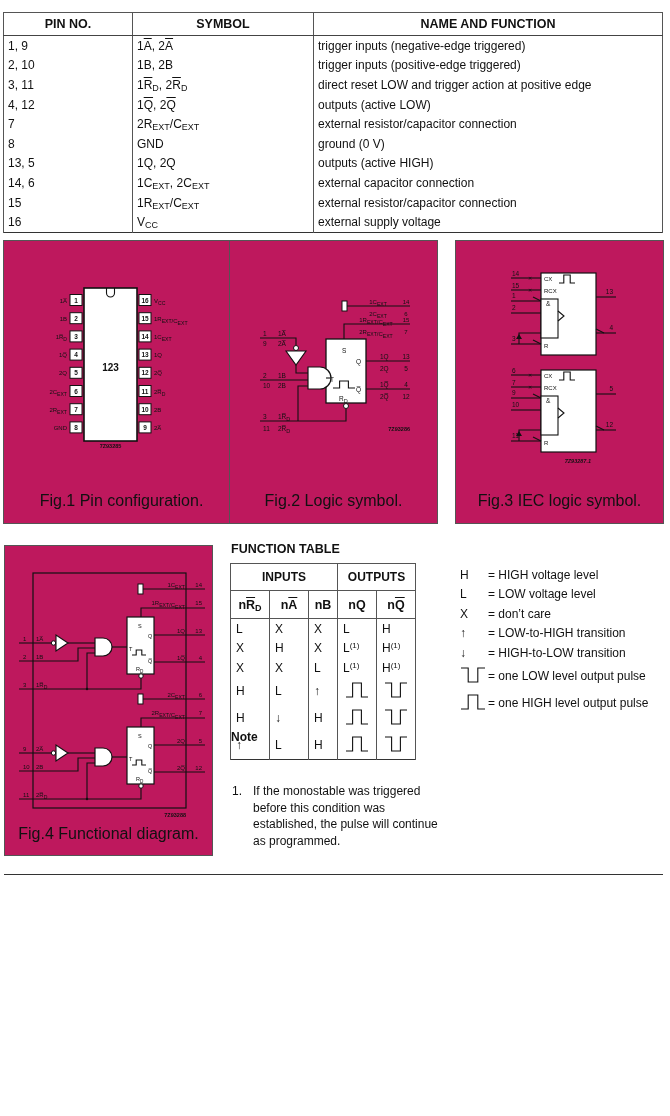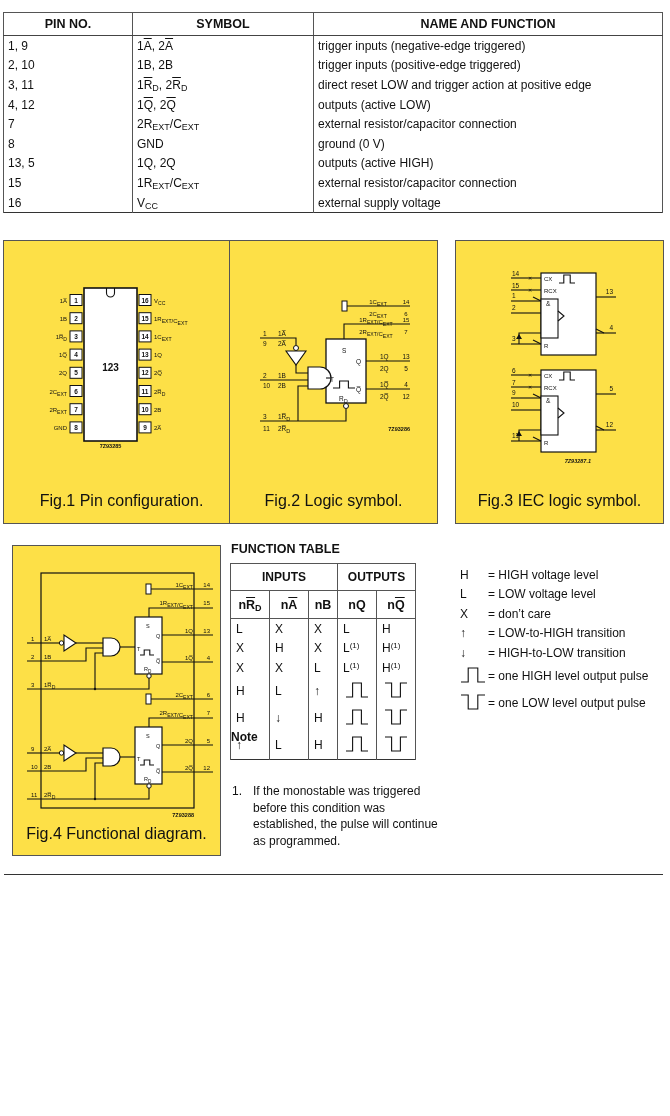--- a/index.html
+++ b/index.html
@@ -10,21 +10,21 @@
   sup { font-size: 8px; vertical-align: 4px; line-height: 0; }
 
   
   #pin-table { position: absolute; left: 3px; top: 4px; width: 660px; border-collapse: collapse;
                border: 1.5px solid #333; font-size: 12px; margin-top: 8px; }
   #pin-table th { font-weight: bold; font-size: 12.5px; height: 20px; border: 1px solid #555; border-bottom: 1.5px solid #444; }
   #pin-table td { height: 19.6px; padding: 0 4px; border-left: 1px solid #555; border-right: 1px solid #555; }
   #pin-table .c1 { width: 120px; }
   #pin-table .c2 { width: 172px; }
 
-  .fig { position: absolute; border: 1px solid #555; background: #fde047; }
+  .fig { position: absolute; border: 1px solid #555; background: #be185d; }
   .fig .cap { position: absolute; left: 0; right: 0; text-align: center; font-size: 16px; }
   .fig svg { position: absolute; left: 0; top: 0; }
   svg text { font-family: "Liberation Sans", sans-serif; fill: #111; }
 
   #ft-title { position: absolute; left: 231px; top: 542px; font-weight: bold; font-size: 12.5px; }
   #ft { position: absolute; left: 230px; top: 563px; border-collapse: collapse; border: 1.5px solid #333; font-size: 12px; }
   #ft th { font-weight: bold; border: 1px solid #555; height: 24px; }
   #ft .sub th { font-size: 12.5px; height: 25px; }
   #ft td { height: 19.5px; padding: 0 5px; border-left: 1px solid #555; border-right: 1px solid #555; vertical-align: middle; }
   #ft td.pulse { height: 27px; text-align: center; }
@@ -82,20 +82,25 @@
       </tr>
       <tr>
         <td class="c1">8</td>
         <td class="c2">GND</td>
         <td>ground (0 V)</td>
       </tr>
       <tr>
         <td class="c1">13, 5</td>
         <td class="c2">1Q, 2Q</td>
         <td>outputs (active HIGH)</td>
+      </tr>
+      <tr>
+        <td class="c1">14, 6</td>
+        <td class="c2">1C<sub>EXT</sub>, 2C<sub>EXT</sub></td>
+        <td>external capacitor connection</td>
       </tr>
       <tr>
         <td class="c1">15</td>
         <td class="c2">1R<sub>EXT</sub>/C<sub>EXT</sub></td>
         <td>external resistor/capacitor connection</td>
       </tr>
       <tr>
         <td class="c1">16</td>
         <td class="c2">V<sub>CC</sub></td>
         <td>external supply voltage</td>
@@ -280,21 +285,21 @@
         <text x="157" y="150" font-size="6.5" text-anchor="end">5</text>
         <line x1="140" y1="189" x2="160" y2="189" stroke="#111" stroke-width="1.1"></line>
         <polyline points="140,185 148,189" fill="none" stroke="#111" stroke-width="1.1"></polyline>
         <text x="157" y="186" font-size="6.5" text-anchor="end">12</text>
       </g>
       <text x="135" y="222" font-size="5.5" text-anchor="end" font-weight="bold" font-style="italic">7Z93287.1</text>
     </svg>
   <div class="cap" style="top:251px;">Fig.3  IEC logic symbol.</div>
 </div>
 
-<div class="fig" style="left:12px; top:545px; width:207px; height:309px;">
+<div class="fig" style="left:4px; top:545px; width:207px; height:309px;">
   <svg id="fig4-svg" width="207" height="309">
       <rect x="28" y="27" width="153" height="235" fill="none" stroke="#111" stroke-width="1.2"></rect>
       <g>
         <rect x="133" y="38" width="5" height="10" fill="#fff" stroke="#111" stroke-width="1"></rect>
         <line x1="138" y1="43" x2="200" y2="43" stroke="#111" stroke-width="1.1"></line>
         <text x="180" y="41" font-size="6" text-anchor="end"><tspan>1C</tspan><tspan dy="2" font-size="5.1">EXT</tspan><tspan dy="-2"></tspan></text>
         <text x="197" y="41" font-size="6" text-anchor="end">14</text>
         <text x="180" y="59" font-size="6" text-anchor="end"><tspan>1R</tspan><tspan dy="2" font-size="5.1">EXT</tspan><tspan dy="-2"></tspan><tspan>/C</tspan><tspan dy="2" font-size="5.1">EXT</tspan><tspan dy="-2"></tspan></text>
         <text x="197" y="59" font-size="6" text-anchor="end">15</text>
         <polyline points="136,71 136,62 200,62" fill="none" stroke="#111" stroke-width="1.1"></polyline>
@@ -464,29 +469,29 @@
     <div class="row">
       <span class="sym">↑</span>
       <span>= LOW-to-HIGH transition</span>
     </div>
     <div class="row">
       <span class="sym">↓</span>
       <span>= HIGH-to-LOW transition</span>
     </div>
     <div class="row pulse">
       <span class="sym"><svg width="26" height="18">
+          <polyline points="1,2 8.2,2 8.2,16 17.799999999999997,16 17.799999999999997,2 25,2" fill="none" stroke="#111" stroke-width="1.1"></polyline>
+        </svg></span>
+      <span>= one LOW level output pulse</span>
+    </div>
+    <div class="row pulse">
+      <span class="sym"><svg width="26" height="18">
           <polyline points="1,16 8.2,16 8.2,2 17.799999999999997,2 17.799999999999997,16 25,16" fill="none" stroke="#111" stroke-width="1.1"></polyline>
         </svg></span>
       <span>= one HIGH level output pulse</span>
-    </div>
-    <div class="row pulse">
-      <span class="sym"><svg width="26" height="18">
-          <polyline points="1,2 8.2,2 8.2,16 17.799999999999997,16 17.799999999999997,2 25,2" fill="none" stroke="#111" stroke-width="1.1"></polyline>
-        </svg></span>
-      <span>= one LOW level output pulse</span>
     </div>
   </div>
 
 <div id="note-title">Note</div>
 <div id="note">
   <span class="num">1.</span>
   <span class="txt">If the monostable was triggered before this condition was established, the pulse will continue as programmed.</span>
 </div>
 
 <div id="footer-rule"></div>

